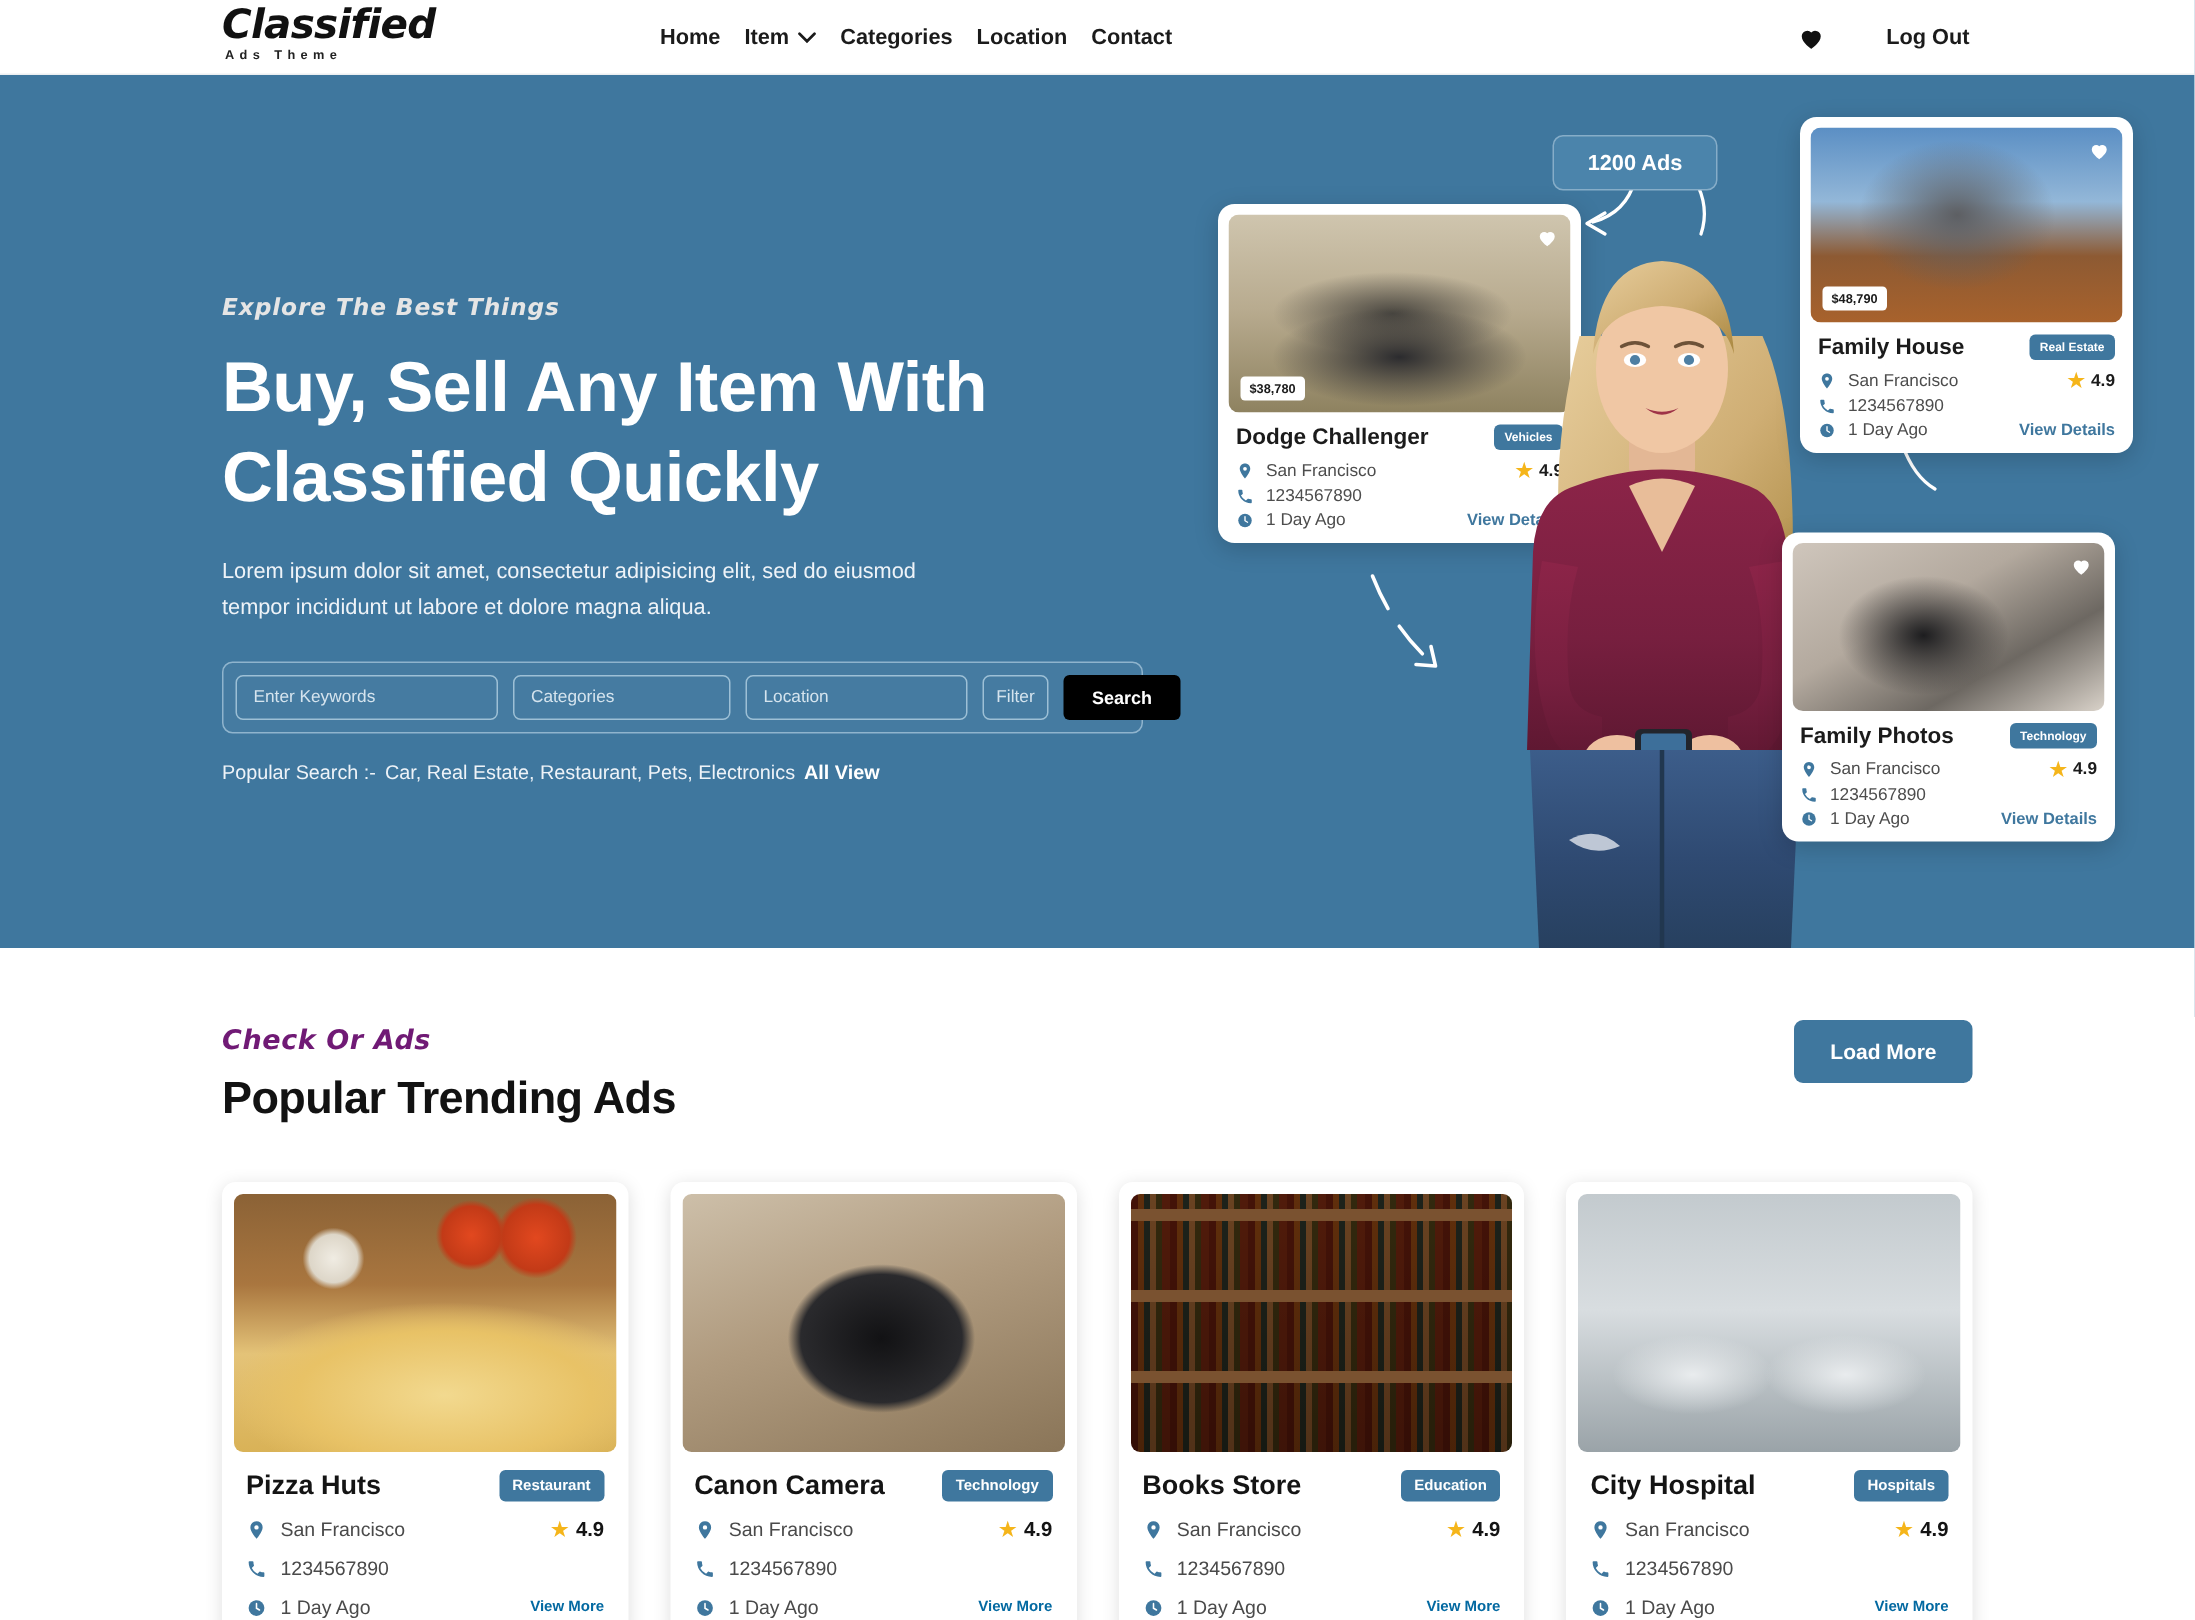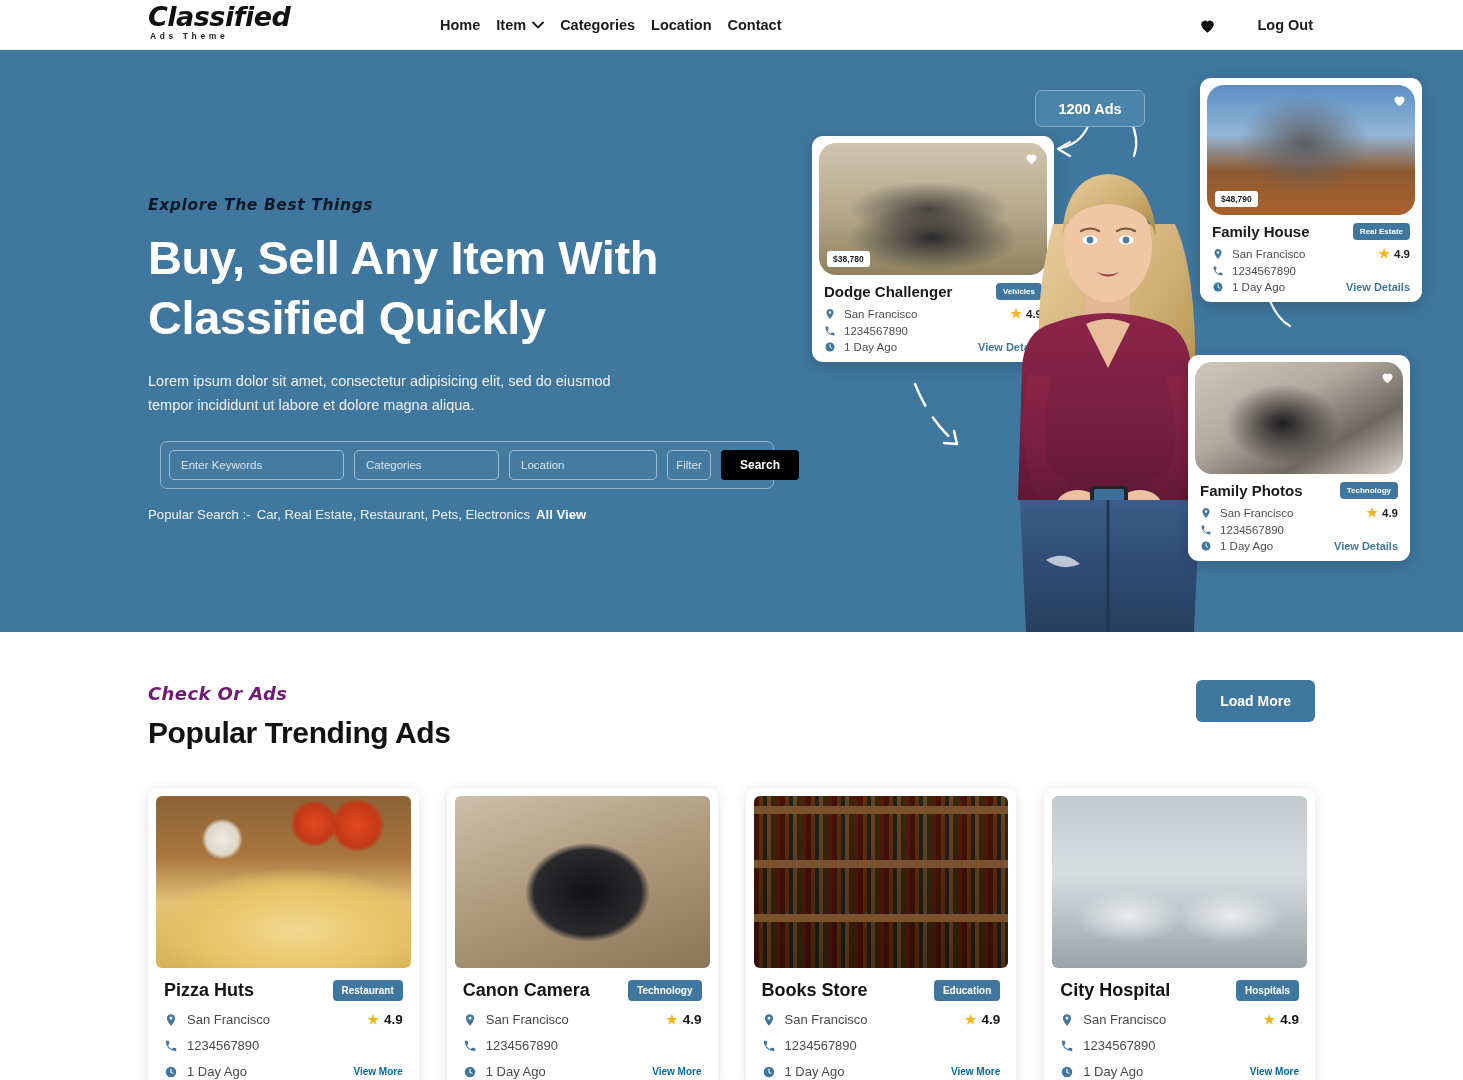--- a/index.html
+++ b/index.html
@@ -95,21 +95,21 @@
     position: absolute;
     left: 148px;
     top: 146px;
     width: 630px;
   }
   .hero-eyebrow {
     font-family: "DejaVu Sans", sans-serif;
     font-style: italic;
     font-weight: bold;
     font-size: 15.5px;
-    color: #0f172a;
+    color: #e5e5e5;
     letter-spacing: 0.6px;
     margin-bottom: 14px;
   }
   .hero-title {
     font-size: 47px;
     line-height: 1.28;
     font-weight: bold;
     color: #ffffff;
     letter-spacing: -0.4px;
     margin-bottom: 22px;
@@ -123,21 +123,20 @@
   }
   .search-wrap {
     width: 614px;
     border: 1.5px solid #8fb4cd;
     border-radius: 7px;
     padding: 8px;
     display: flex;
     align-items: center;
     gap: 10px;
     background: rgba(255,255,255,0.03);
-    margin-left: 12px;
   }
   .search-field {
     height: 30px;
     border: 1.3px solid #9dc0d6;
     border-radius: 5px;
     background: transparent;
     color: #ffffff;
     font-size: 11.5px;
     font-family: "Liberation Sans", sans-serif;
     padding: 0 11px;
@@ -216,21 +215,21 @@
   .float-card {
     position: absolute;
     background: #ffffff;
     border-radius: 11px;
     box-shadow: 0 4px 16px rgba(0,0,0,0.18);
     overflow: hidden;
     padding: 7px 7px 0 7px;
   }
   .fc-media {
     position: relative;
-    border-radius: 17px;
+    border-radius: 7px;
     overflow: hidden;
     width: 100%;
   }
   .fc-fav {
     position: absolute;
     right: 8px; top: 8px;
     width: 15px; height: 15px;
   }
   .fc-price {
     position: absolute;

